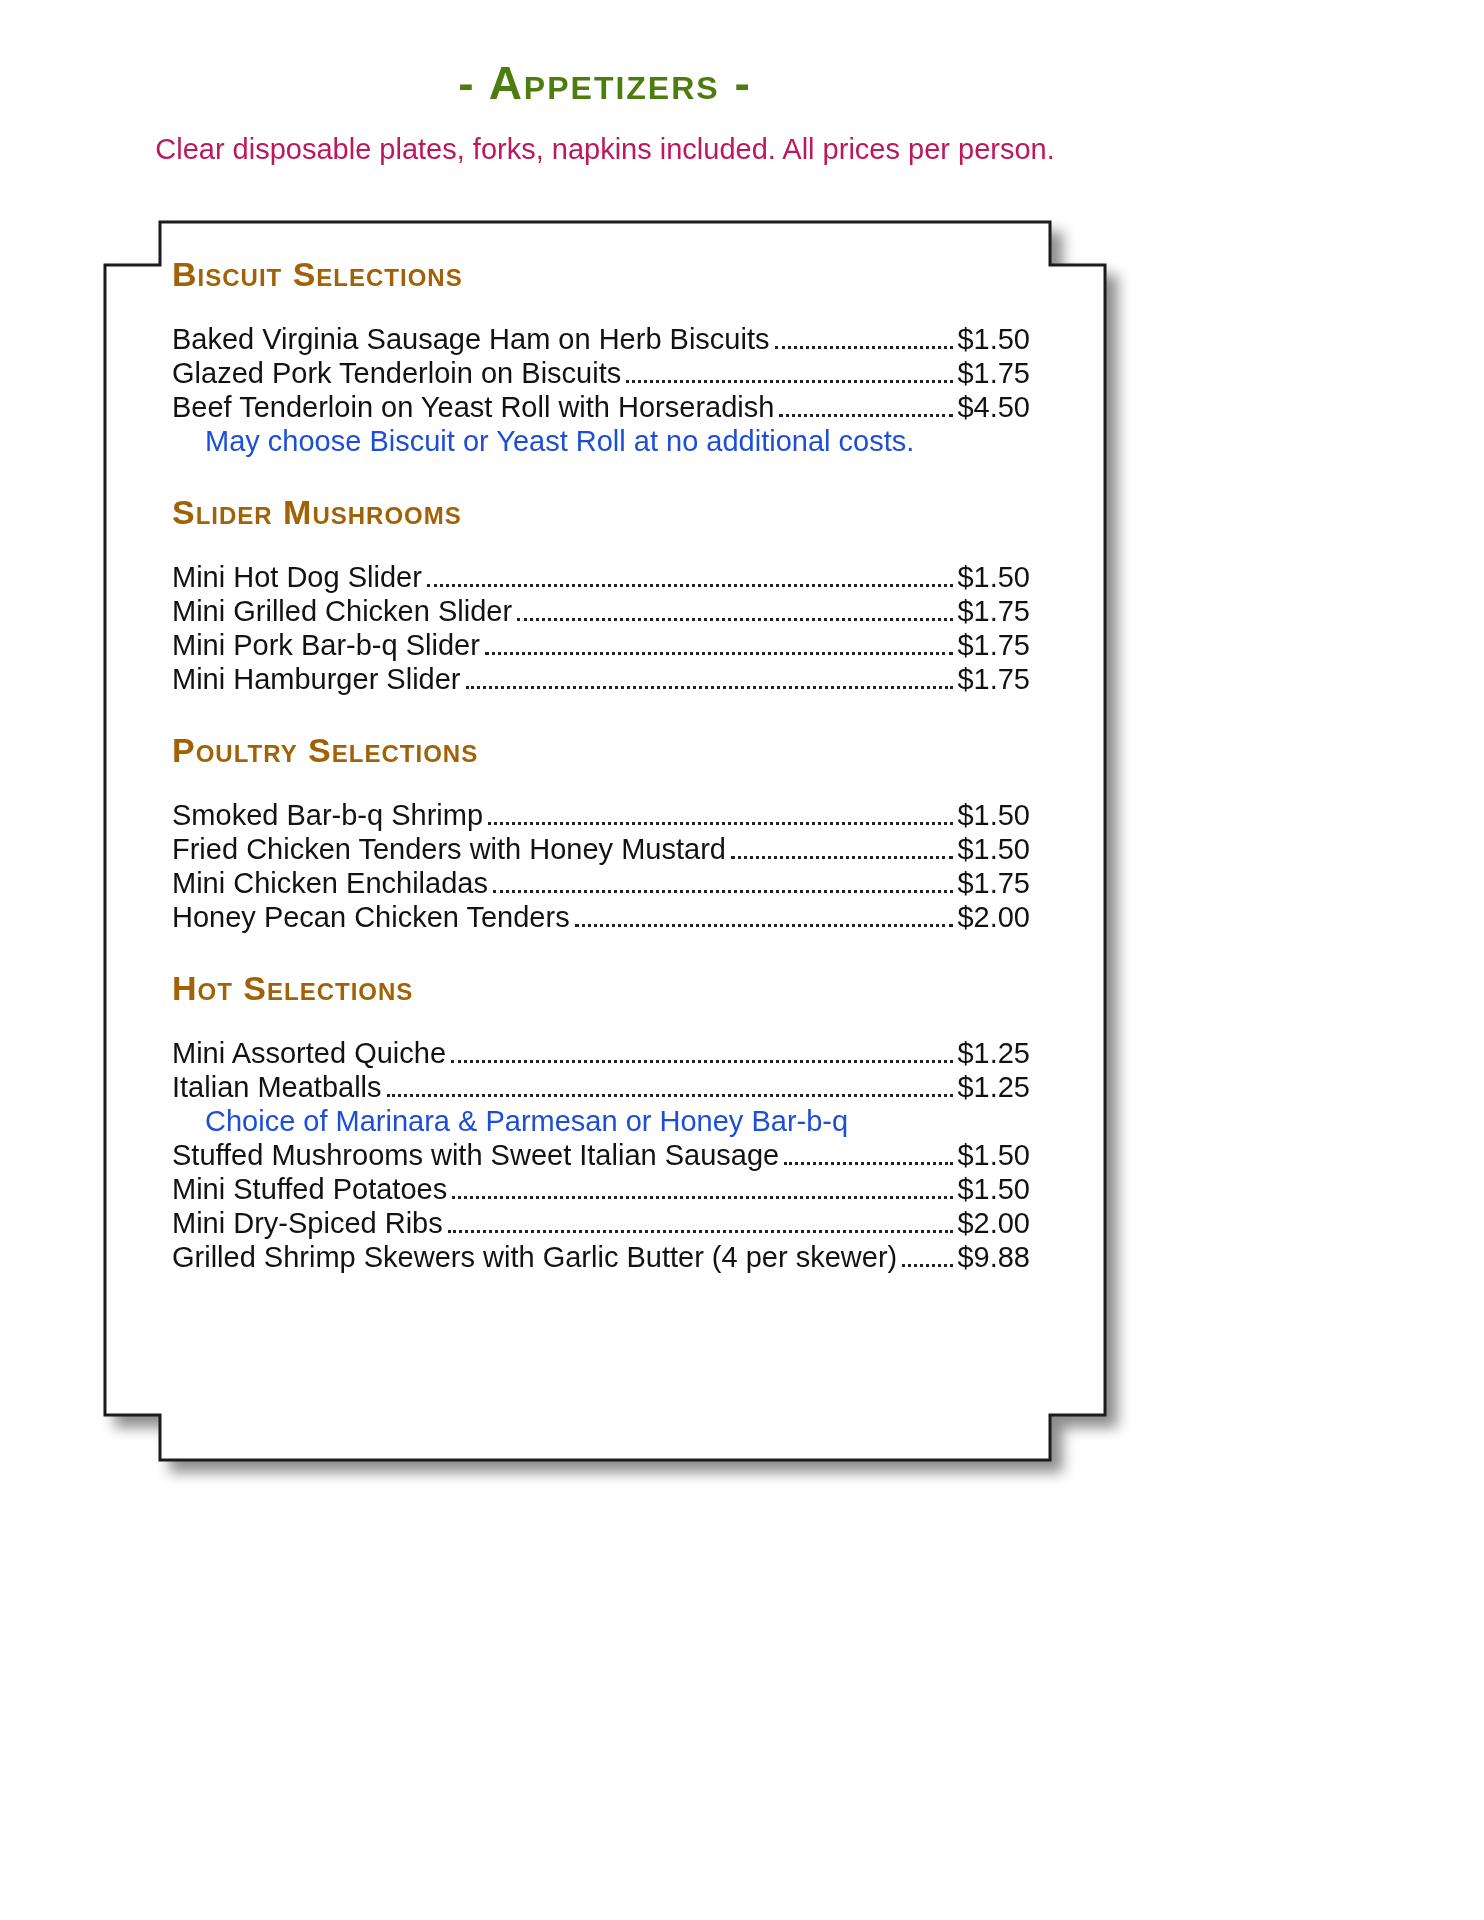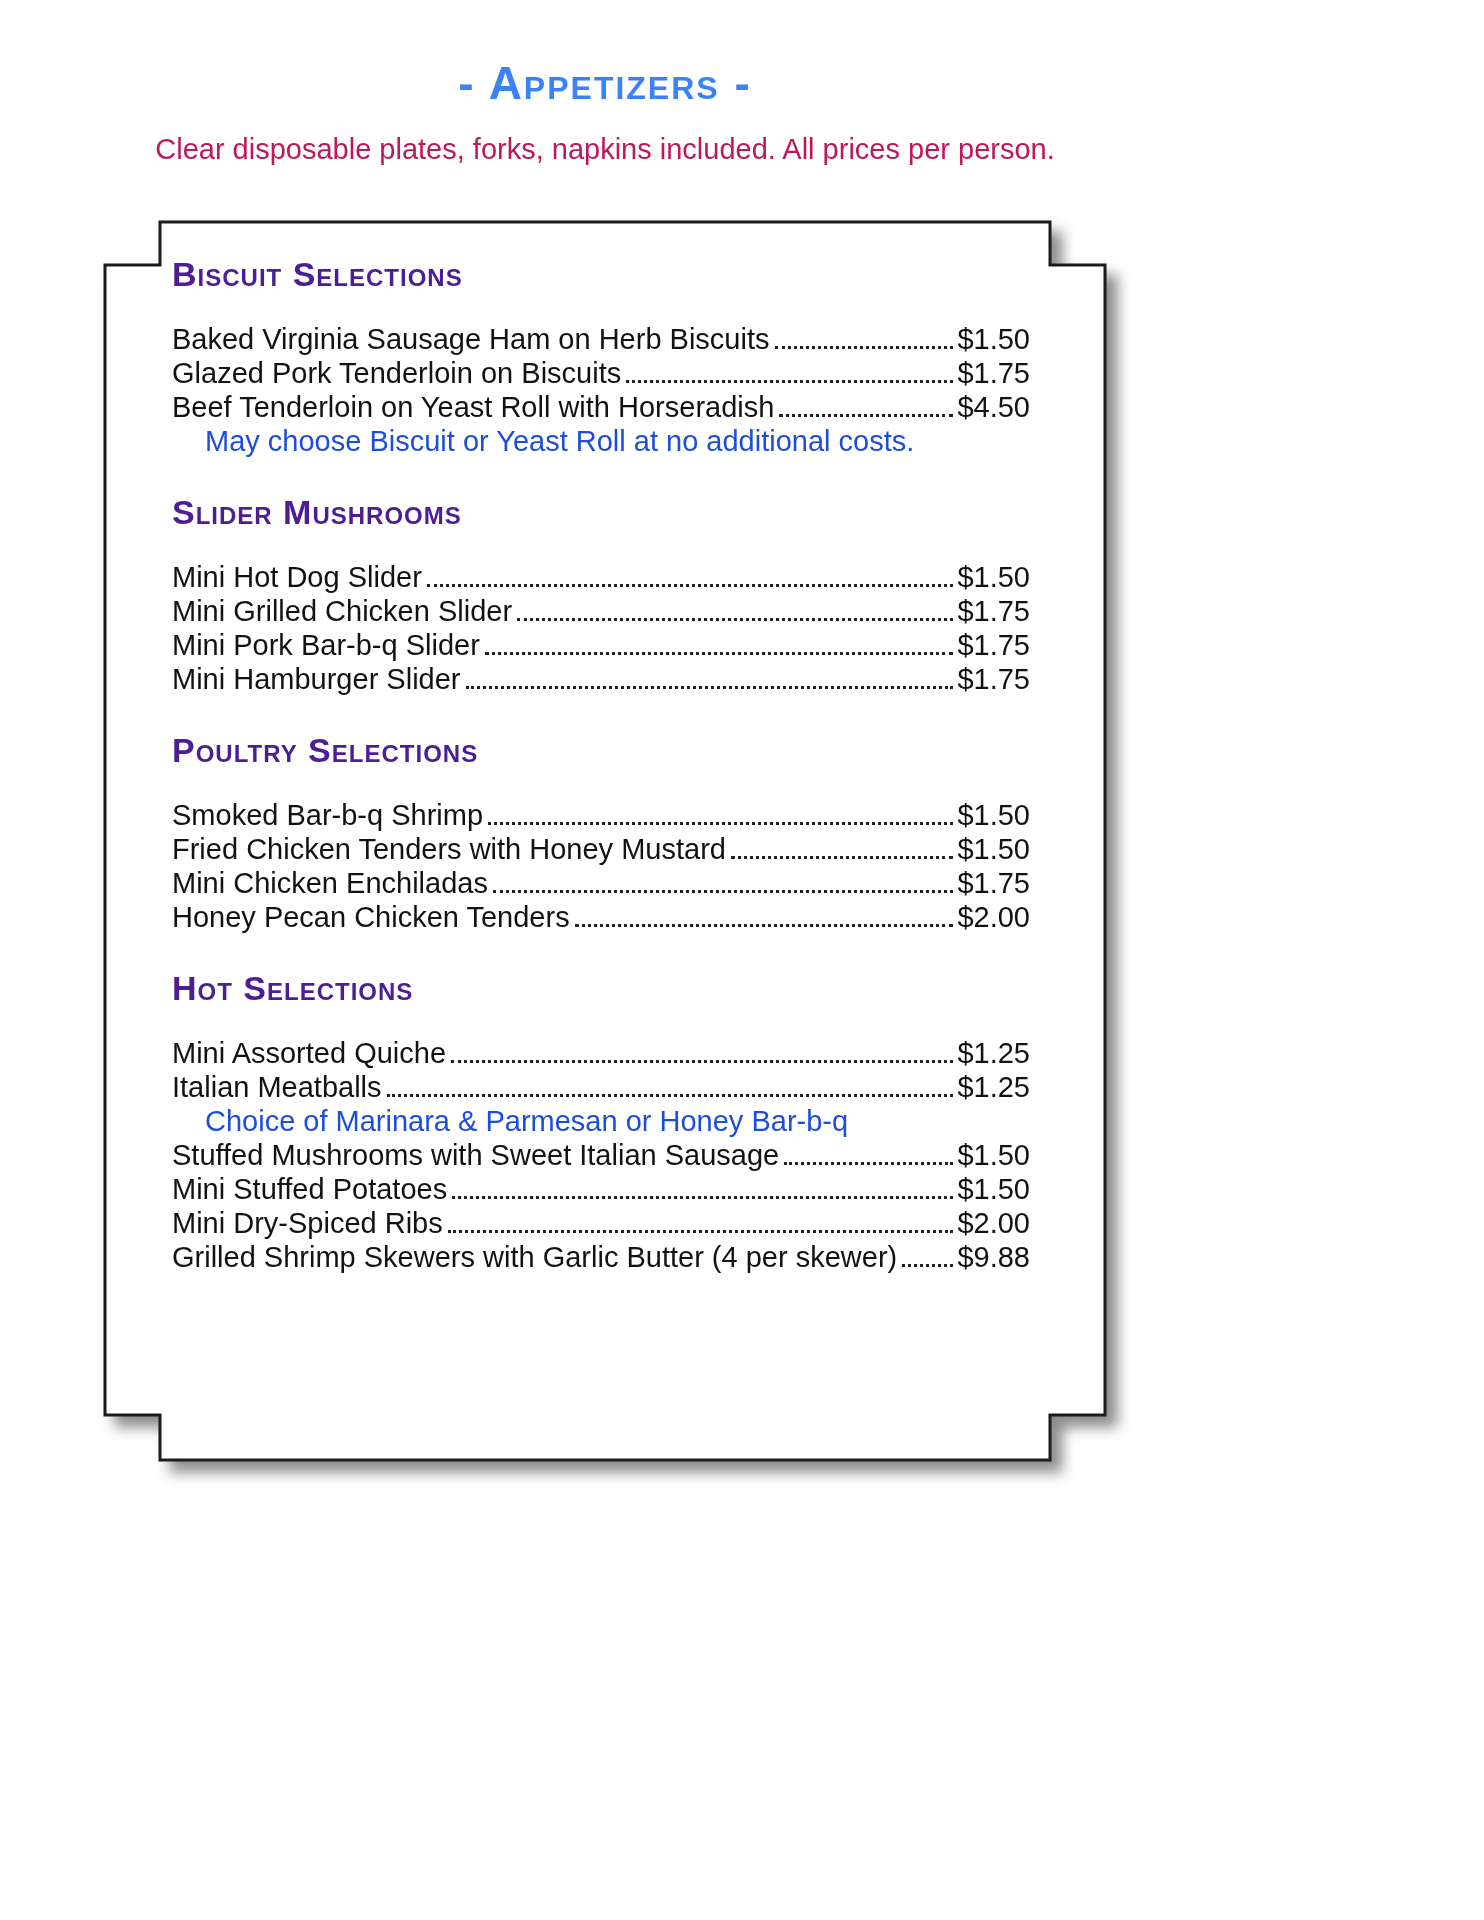--- a/index.html
+++ b/index.html
@@ -47,21 +47,21 @@
     top: 256px;
     width: 858px;
   }
 
   .section-heading {
     font-size: 34px;
     line-height: 36px;
     font-weight: 800;
     font-variant-caps: small-caps;
     letter-spacing: 1px;
-    color: #4c1d95;
+    color: #a16207;
     margin-top: 36px;
     margin-bottom: 30px;
   }
   .section-heading:first-child { margin-top: 0; }
 
   .item-row {
     display: flex;
     font-size: 29px;
     line-height: 34px;
     color: #121212;
@@ -78,21 +78,21 @@
   .item-note {
     font-size: 29px;
     line-height: 34px;
     padding-left: 33px;
     color: #1d4ed8;
   }
 </style>
 </head>
 <body>
 
-<div class="page-title" style="color: #3b82f6;">- Appetizers -</div>
+<div class="page-title" style="color: #4d7c0f;">- Appetizers -</div>
 
 <div class="page-subtitle">Clear disposable plates, forks, napkins included. All prices per person.</div>
 
 <svg class="box-svg" width="1484" height="1920" viewBox="0 0 1484 1920" aria-hidden="true">
   <defs>
     <filter id="boxshadow" x="-10%" y="-10%" width="125%" height="125%">
       <feDropShadow dx="11" dy="11" stdDeviation="7" flood-color="#000000" flood-opacity="0.45"></feDropShadow>
     </filter>
   </defs>
   <path d="M160,222 H1050 V265 H1105 V1415 H1050 V1460 H160 V1415 H105 V265 H160 Z" fill="#ffffff" stroke="#1c1c1c" stroke-width="3" filter="url(#boxshadow)"></path>

